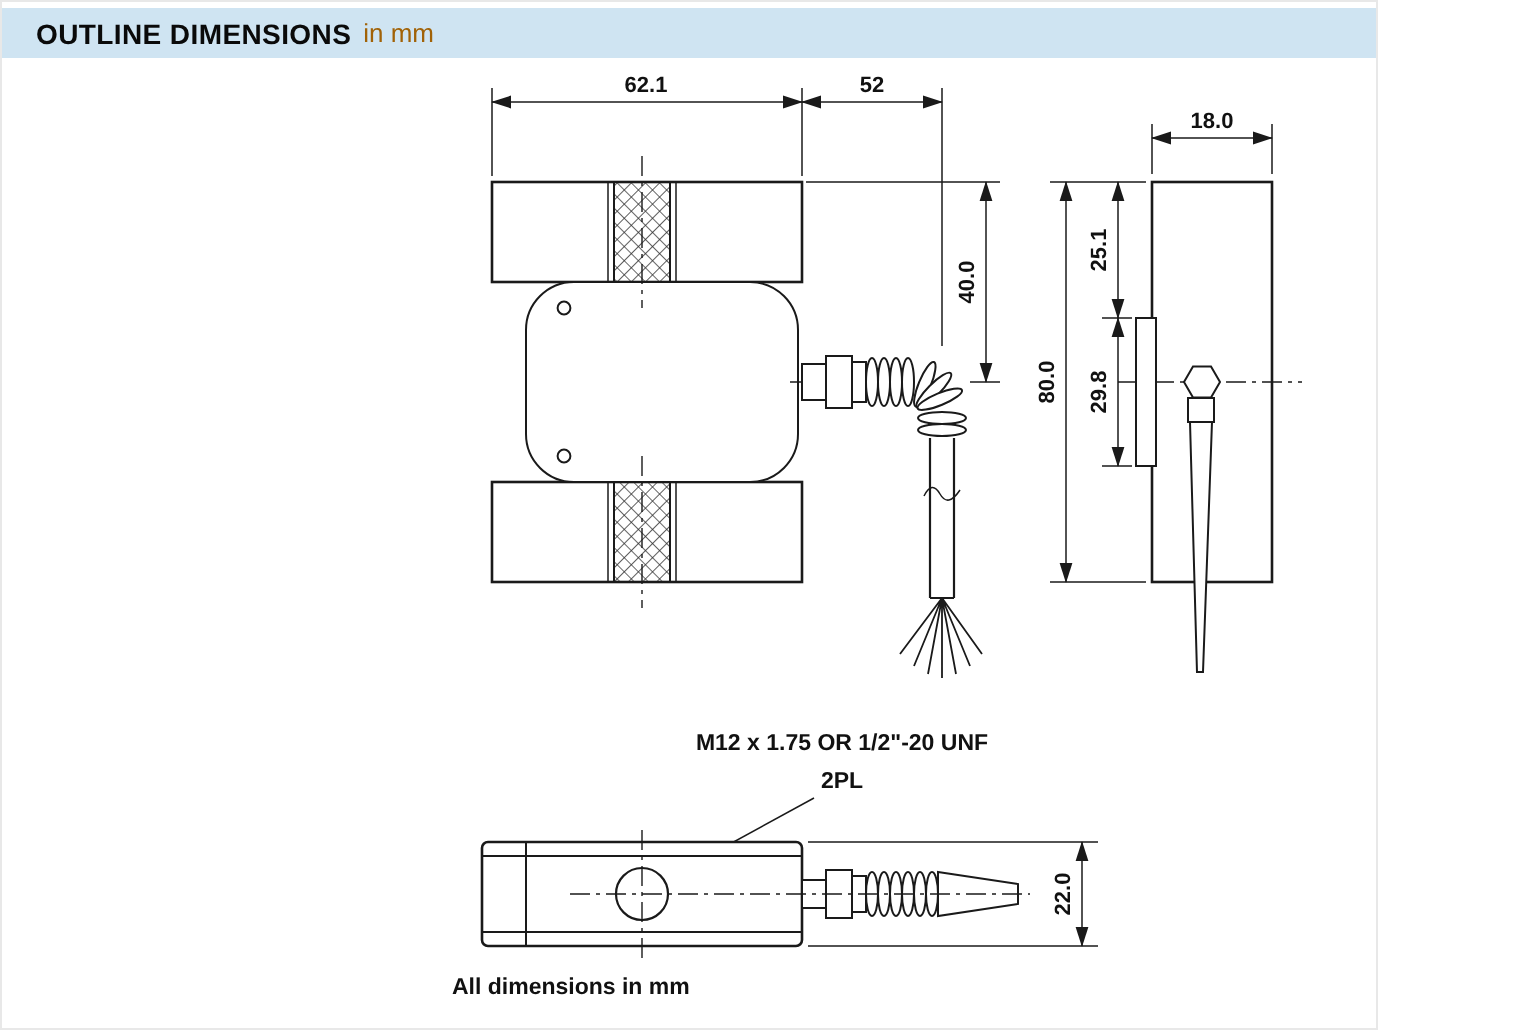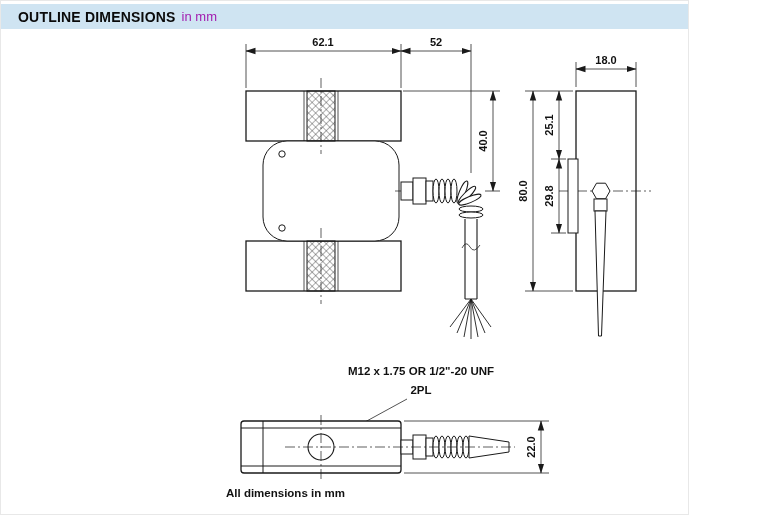--- a/index.html
+++ b/index.html
@@ -6,21 +6,21 @@
   .page {
     width:689px; height:515px; background:#ffffff; position:relative;
     font-family:"Liberation Sans", sans-serif; overflow:hidden;
     box-sizing:border-box; border:1px solid #e8e8e8;
   }
   .header {
     position:absolute; top:3px; left:0; right:0; height:25px;
     background:#cfe4f2; display:flex; align-items:center; padding-left:17px;
   }
   .header-title { font-weight:bold; font-size:14px; color:#0a0a0a; letter-spacing:.2px; }
-  .header-sub { font-size:13px; color:#a21caf; margin-left:6px; }
+  .header-sub { font-size:13px; color:#a16207; margin-left:6px; }
   svg { position:absolute; top:30px; left:0; }
   .ol   { fill:#ffffff; stroke:#1a1a1a; stroke-width:1.3; }
   .ol2  { fill:#ffffff; stroke:#1a1a1a; stroke-width:1; }
   .nofill { fill:none; stroke:#1a1a1a; stroke-width:1.1; }
   .thin { fill:none; stroke:#1a1a1a; stroke-width:0.75; }
   .wire { fill:none; stroke:#1a1a1a; stroke-width:0.9; }
   .cl   { fill:none; stroke:#1a1a1a; stroke-width:0.7; stroke-dasharray:10 3 2 3; }
   .hatchbox { fill:url(#xhatch); stroke:#1a1a1a; stroke-width:1; }
   .dim-label { font:bold 11px "Liberation Sans", sans-serif; fill:#111; }
   .callout   { font:bold 11.5px "Liberation Sans", sans-serif; fill:#111; }

